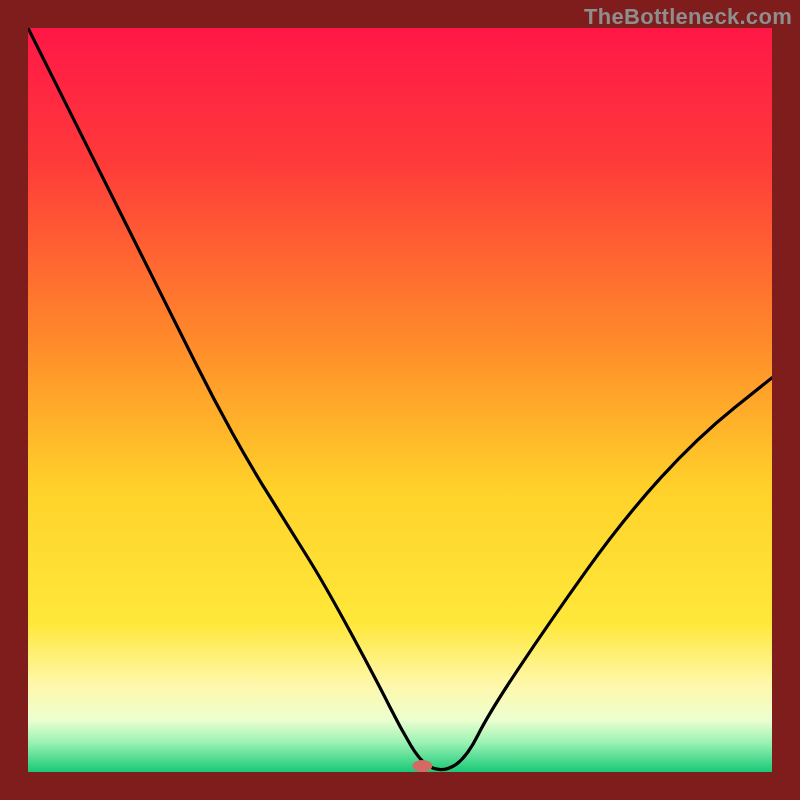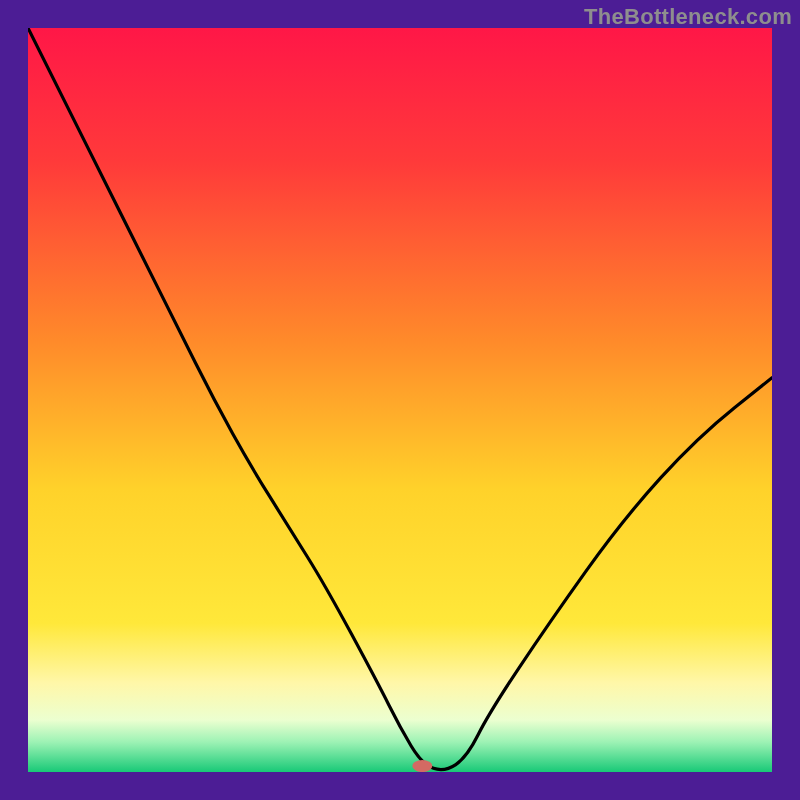--- a/index.html
+++ b/index.html
@@ -8,21 +8,21 @@
     width: 800px;
     height: 800px;
     background: #000;
     overflow: hidden;
     font-family: Arial, Helvetica, sans-serif;
   }
   .frame {
     position: relative;
     width: 800px;
     height: 800px;
-    background: #4c1d95;
+    background: #7f1d1d;
   }
   .plot-area {
     position: absolute;
     left: 28px;
     top: 28px;
     width: 744px;
     height: 744px;
     
   }
   .plot-area svg {

